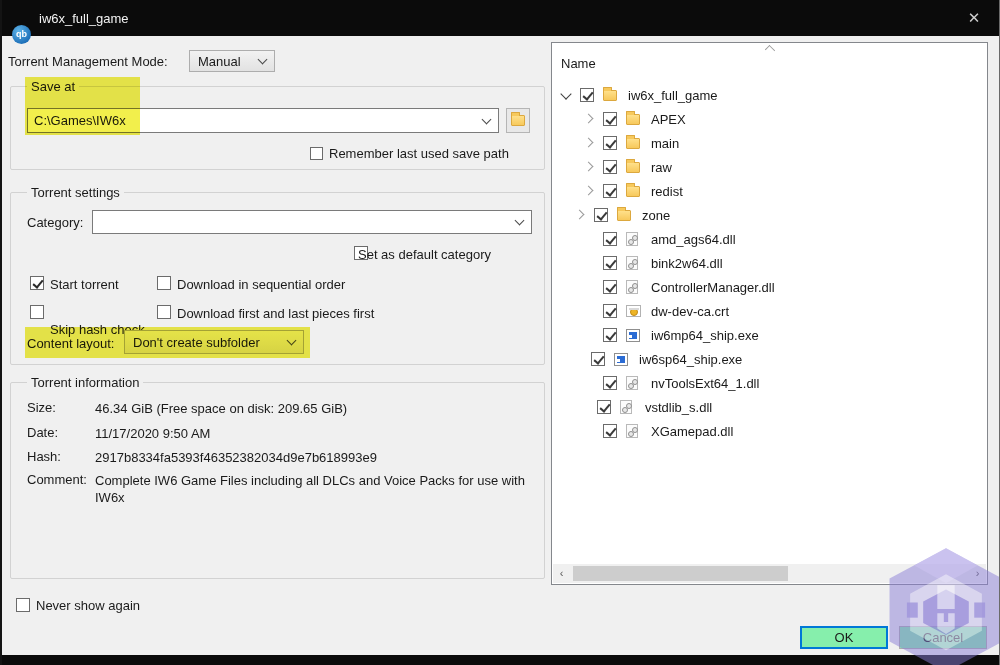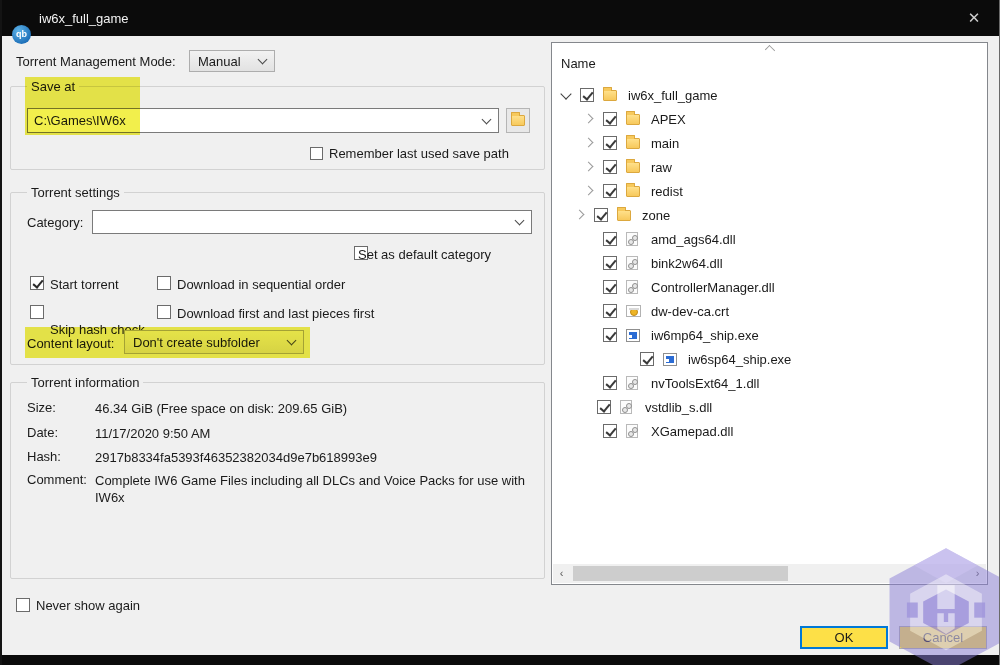--- a/index.html
+++ b/index.html
@@ -22,21 +22,21 @@
   .group-label { position:absolute; background:#f0f0f0; padding:0 4px; white-space:nowrap; }
   .combo-white { position:absolute; background:#fff; border:1px solid #7a7a7a; display:flex;
                  align-items:center; padding:0 22px 0 6px; }
   .combo-btn { position:absolute; background:linear-gradient(#f2f2f2,#e2e2e2); border:1px solid #adadad;
                display:flex; align-items:center; padding:0 22px 0 8px; }
   .chev { position:absolute; right:8px; top:50%; width:7px; height:7px; margin-top:-5px;
           border-right:1.6px solid #4a4a4a; border-bottom:1.6px solid #4a4a4a; transform:rotate(45deg); }
   .cb { position:absolute; width:14px; height:14px; background:#fff; border:1px solid #6b6b6b; }
   .cb.checked::after { content:""; position:absolute; left:4px; top:0.5px; width:4px; height:8px;
           border:solid #2b2b2b; border-width:0 2px 2px 0; transform:rotate(40deg); }
-  .btn { position:absolute; background:#fde047; border:1px solid #adadad; font-size:13px;
+  .btn { position:absolute; background:#86efac; border:1px solid #adadad; font-size:13px;
          display:flex; align-items:center; justify-content:center; }
   .hl { position:absolute; background:#f1ee3c; mix-blend-mode:multiply; opacity:.92; pointer-events:none; z-index:6; }
   
   .folder-btn { position:absolute; left:504px; top:108px; width:24px; height:25px;
                 background:#e8e8e8; border:1px solid #b5b5b5; display:flex; align-items:center; justify-content:center; }
   
   .folder-ic { position:relative; width:14px; height:11px; background:linear-gradient(#ffe08a,#f7c95c);
                border:1px solid #dca83e; border-radius:1px; flex:none; }
   .folder-ic::before { content:""; position:absolute; left:-1px; top:-4px; width:7px; height:3px;
                background:#f7c95c; border:1px solid #dca83e; border-bottom:none; border-radius:1px 1px 0 0; }
@@ -87,21 +87,21 @@
 <body>
 
 <div class="window">
 
   <div class="titlebar">
     <div class="qb-icon">qb</div>
     <div class="title-text">iw6x_full_game</div>
     <div class="close-x">✕</div>
   </div>
 
-  <div class="lbl" style="left:14px; top:54px;">Torrent Management Mode:</div>
+  <div class="lbl" style="left:6px; top:54px;">Torrent Management Mode:</div>
   <div class="combo-btn" style="left:187px; top:50px; width:86px; height:22px;">
     <span>Manual</span>
     <span class="chev"></span>
   </div>
 
   <div class="groupbox" style="left:8px; top:86px; width:535px; height:84px;"></div>
   <div class="group-label" style="left:25px; top:79px;">Save at</div>
   <div class="combo-white" style="left:25px; top:108px; width:472px; height:25px;">
     <span>C:\Games\IW6x</span>
     <span class="chev"></span>
@@ -235,21 +235,21 @@
           <span class="t-label">dw-dev-ca.crt</span>
         </div>
         <div class="tree-row" style="padding-left: 31px;">
           <span class="t-chev"></span>
           <span class="t-cb checked"></span>
           <span class="t-icon-wrap">
             <span class="exe-ic"></span>
           </span>
           <span class="t-label">iw6mp64_ship.exe</span>
         </div>
-        <div class="tree-row" style="padding-left: 28px; margin-left: 40px;">
+        <div class="tree-row" style="padding-left: 19px;">
           <span class="t-chev"></span>
           <span class="t-cb checked"></span>
           <span class="t-icon-wrap">
             <span class="exe-ic"></span>
           </span>
           <span class="t-label">iw6sp64_ship.exe</span>
         </div>
         <div class="tree-row" style="padding-left: 31px;">
           <span class="t-chev"></span>
           <span class="t-cb checked"></span>

